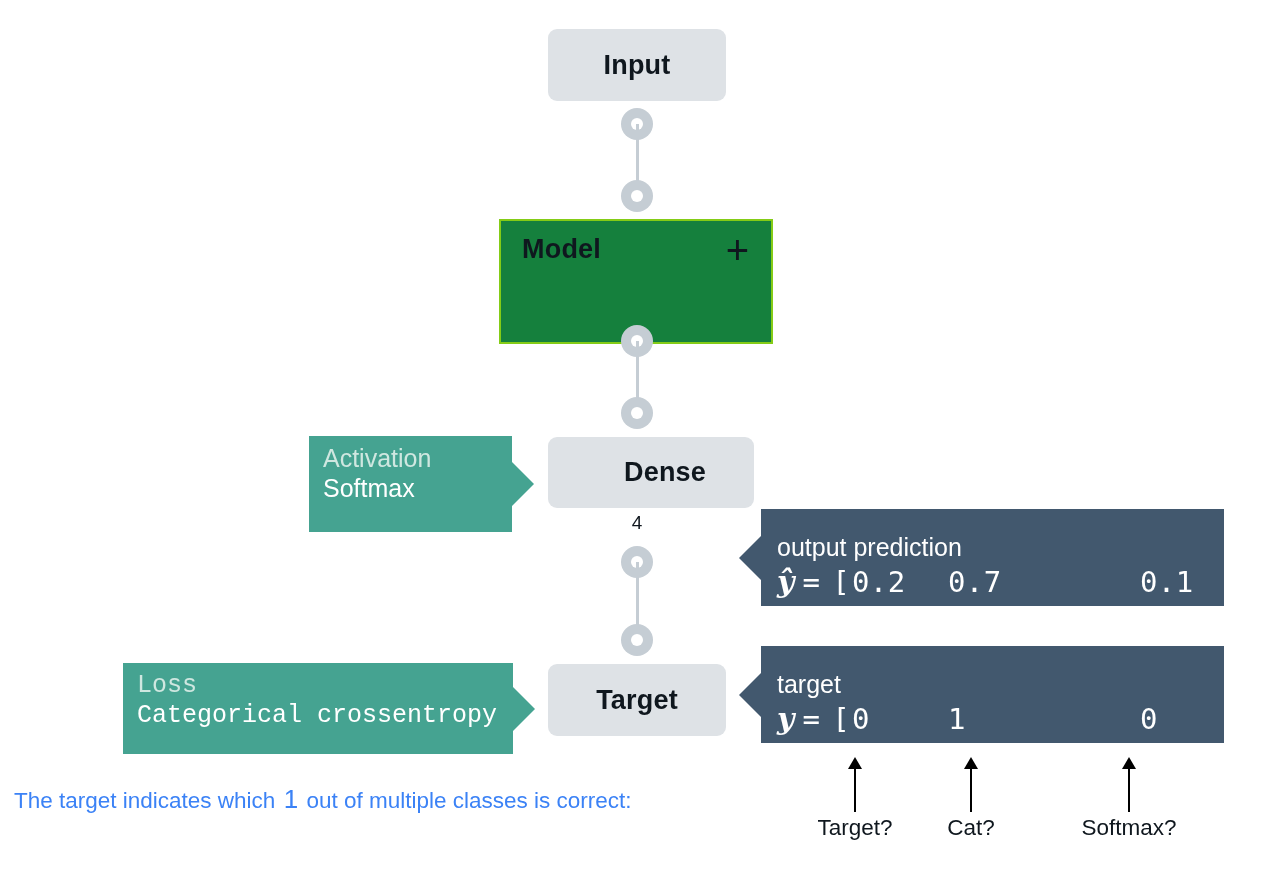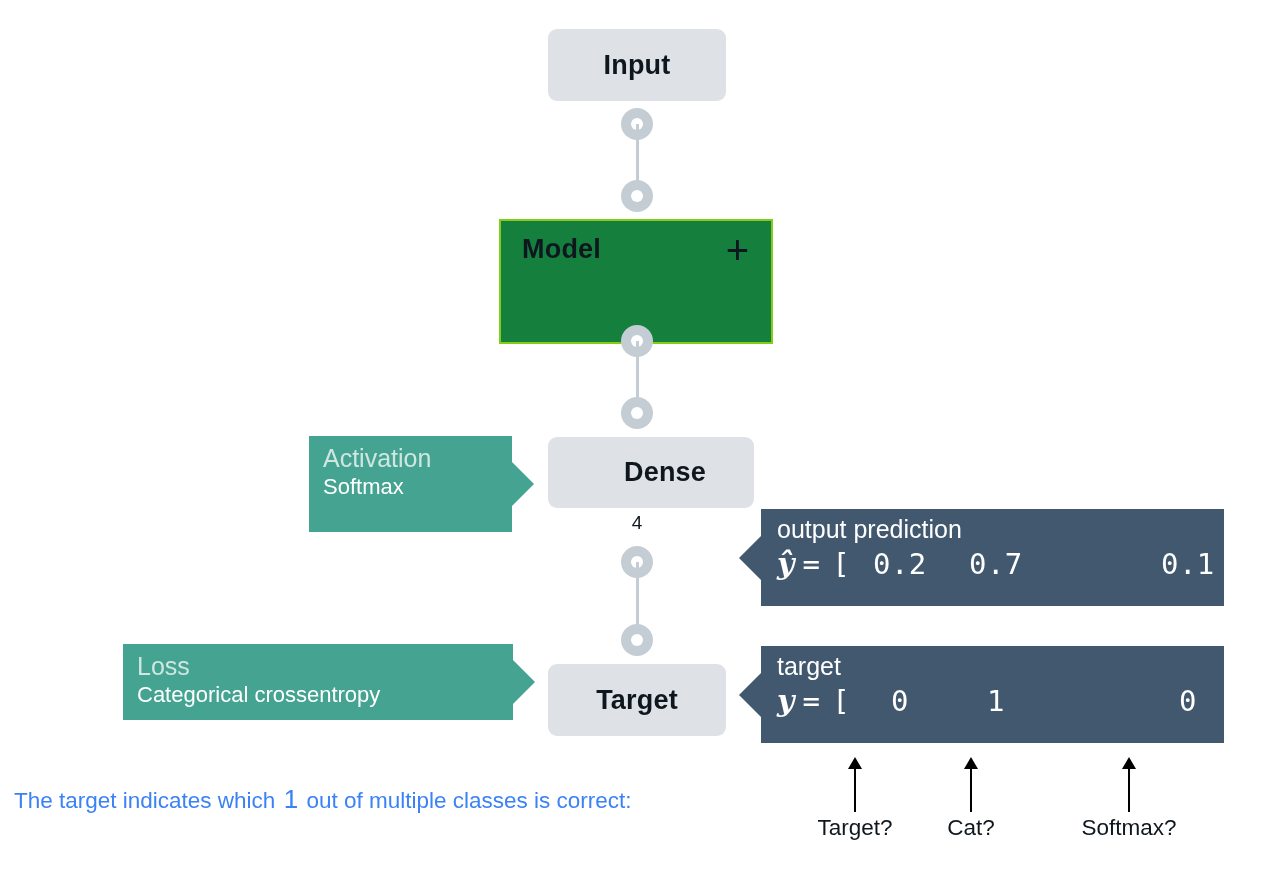--- a/index.html
+++ b/index.html
@@ -125,42 +125,42 @@
     color: #ffffff;
     padding: 8px 14px 11px 14px;
     box-sizing: border-box;
     line-height: 1.18;
   }
   .teal-callout .t-head {
     font-size: 25px;
     color: #cfe7e0;
   }
   .teal-callout .t-body {
-    font-size: 22px;
+    font-size: 25px;
     color: #ffffff;
   }
   .teal-callout .tab {
     position: absolute;
     right: -22px;
     top: 50%;
     margin-top: -22px;
     width: 0; height: 0;
     border-top: 22px solid transparent;
     border-bottom: 22px solid transparent;
     border-left: 22px solid #45a391;
   }
   .teal-callout.activation { left: 294px; top: 436px; width: 203px; height: 96px; margin-left: 15px; }
-  .teal-callout.loss       { left: 123px; top: 644px; width: 390px; height: 76px; }
+  .teal-callout.loss       { left: 123px; top: 663px; width: 390px; height: 91px; font-family: Liberation Mono, monospace; }
 
   
   .dark-callout {
     position: absolute;
     background: #42586e;
     color: #ffffff;
-    padding: 6px 14px 10px 16px;
+    padding: 24px 14px 10px 16px;
     box-sizing: border-box;
   }
   .dark-callout .d-head {
     font-size: 25px;
     color: #ffffff;
     line-height: 1.14;
   }
   .dark-callout .tab {
     position: absolute;
     left: -22px;
@@ -194,21 +194,20 @@
     font-style: italic;
     font-weight: normal;
   }
   .vec-eq { margin: 0 10px 0 8px; }
   .vec-cells {
     display: flex;
     align-items: baseline;
   }
   .vec-brk { width: 22px; text-align: center; }
   .vec-cell {
-    text-align: center;
     letter-spacing: 0.5px;
   }
 
   .prediction .vec-cell { width: 96px; }
   .targetvec  .vec-cell { width: 96px; }
 
   
   .caption {
     position: absolute;
     left: 14px;

